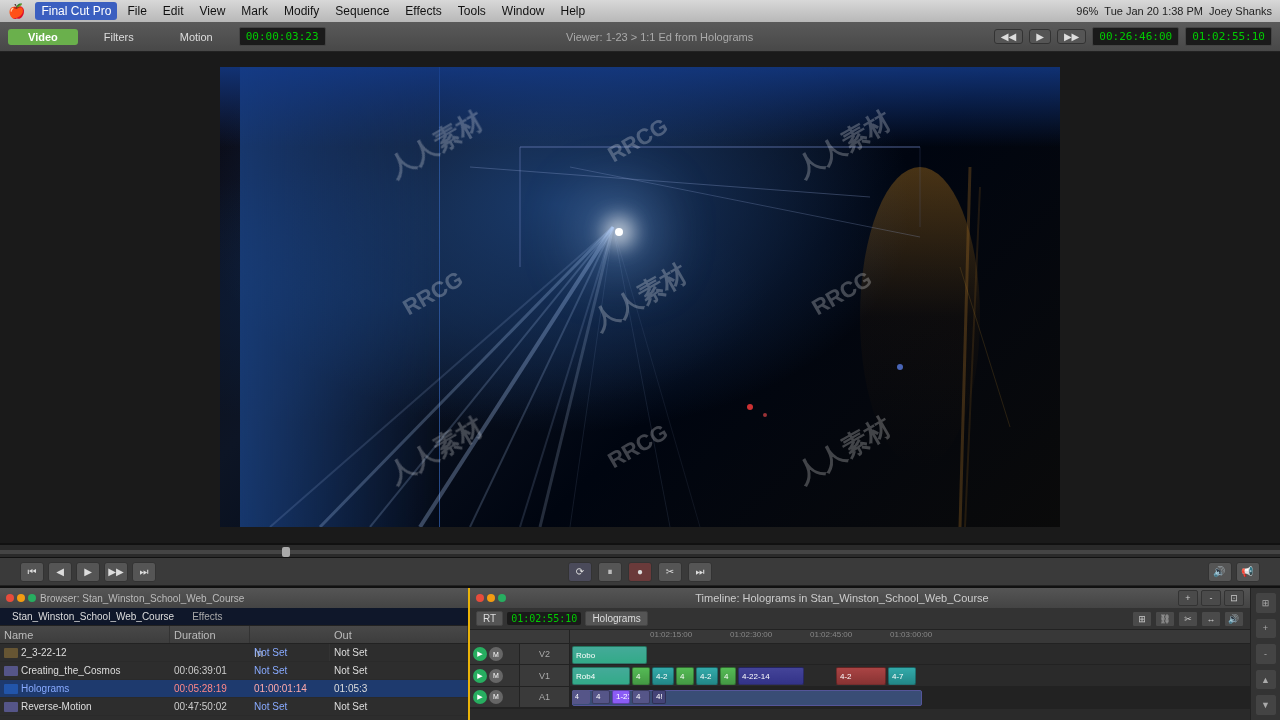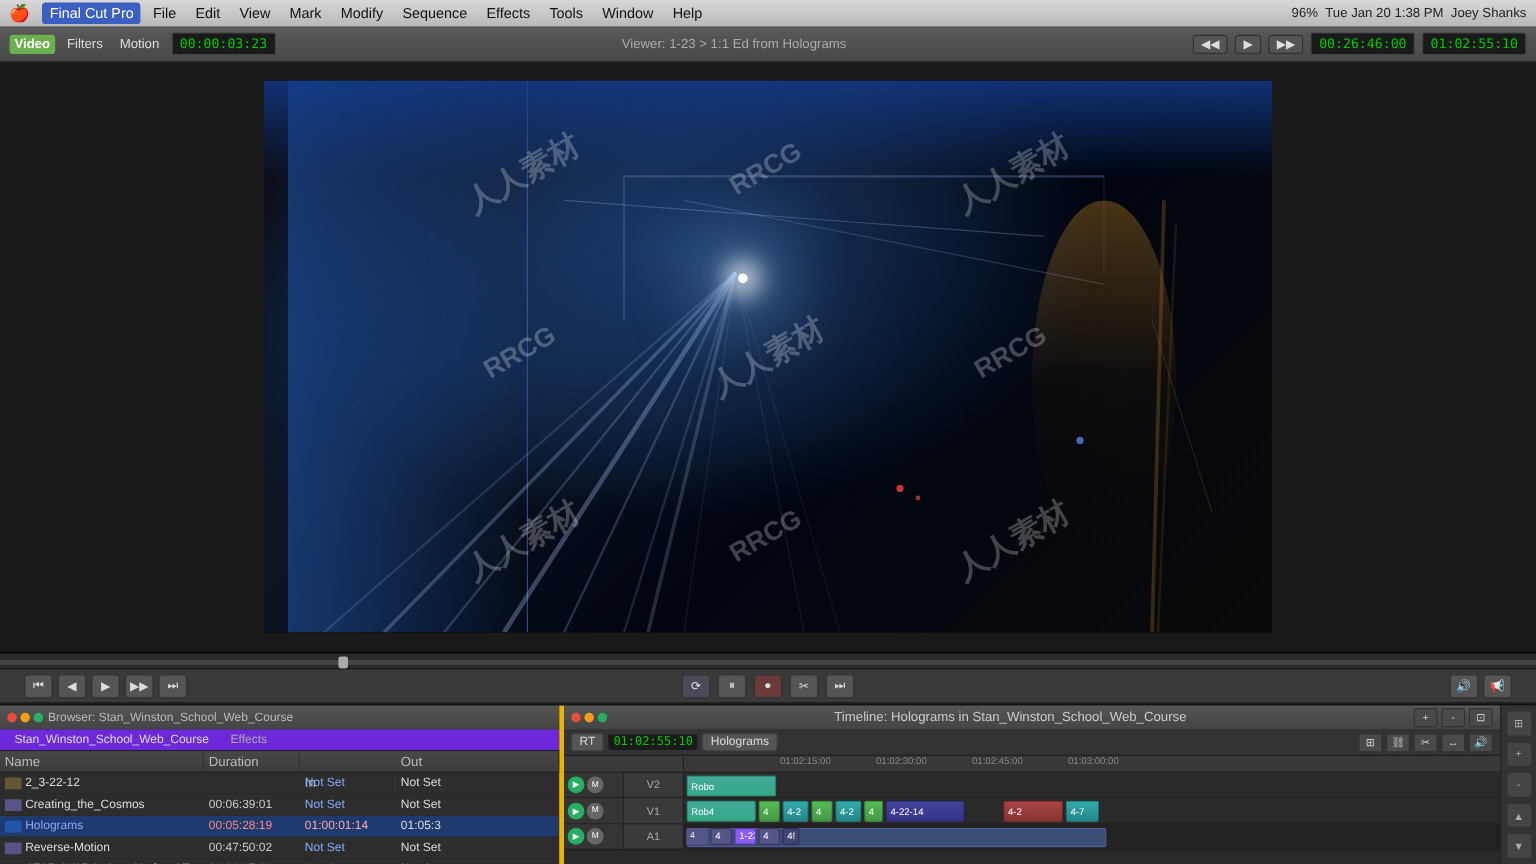--- a/index.html
+++ b/index.html
@@ -59,21 +59,21 @@
       width: 100%;
       height: 30px;
       background: linear-gradient(to bottom, #5a5a5a, #484848);
       display: flex;
       align-items: center;
       padding: 0 8px;
       gap: 6px;
       border-bottom: 1px solid #222;
     }
     .toolbar-tab {
-      padding: 2px 4px;
+      padding: 2px 20px;
       border-radius: 3px;
       font-size: 11px;
       cursor: pointer;
       color: #ddd;
     }
     .toolbar-tab.active {
       background: #6ab04c;
       color: white;
       font-weight: bold;
     }
@@ -261,21 +261,21 @@
       display: flex;
       border-top: 2px solid #111;
       min-height: 134px;
     }
 
     
     #browser-panel {
       width: 470px;
       min-width: 470px;
       background: #2d2d2d;
-      border-right: 4px solid #eab308;
+      border-right: 2px solid #eab308;
       display: flex;
       flex-direction: column;
     }
     .panel-header {
       height: 20px;
       background: linear-gradient(to bottom, #555, #444);
       display: flex;
       align-items: center;
       padding: 0 6px;
       gap: 4px;
@@ -290,21 +290,21 @@
       width: 8px;
       height: 8px;
       border-radius: 50%;
     }
     .dot-red { background: #e74c3c; }
     .dot-yellow { background: #f39c12; }
     .dot-green { background: #27ae60; }
 
     .panel-tabs {
       height: 18px;
-      background: #6d28d9;
+      background: #0f172a;
       display: flex;
       align-items: center;
       padding: 0 4px;
       gap: 2px;
       border-bottom: 1px solid #222;
       text-align: right;
     }
     .panel-tab {
       font-size: 10px;
       color: #aaa;

